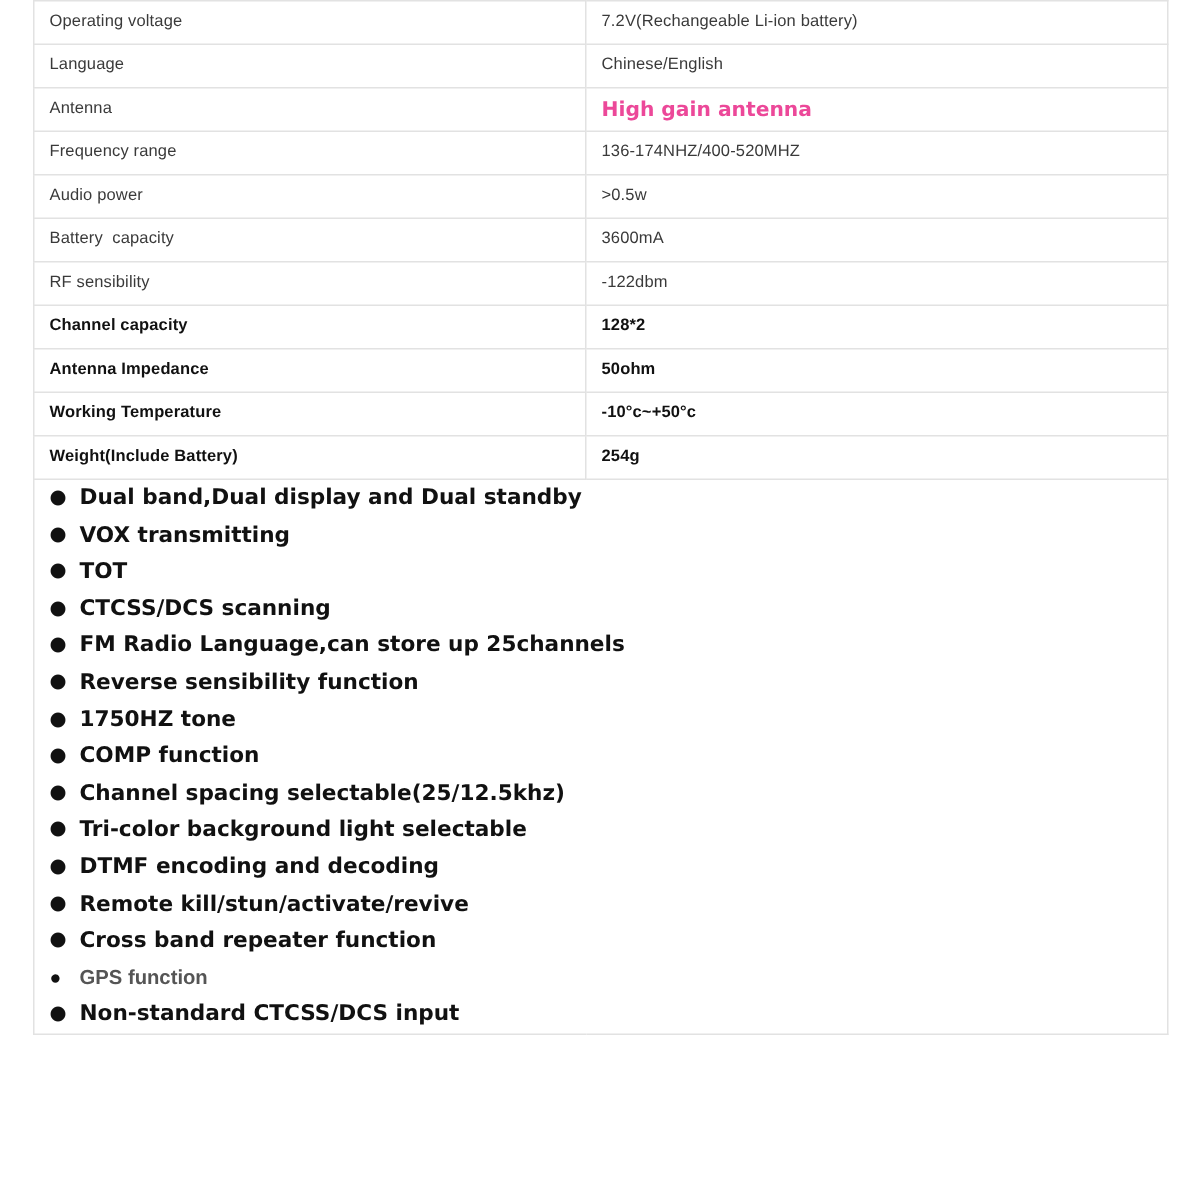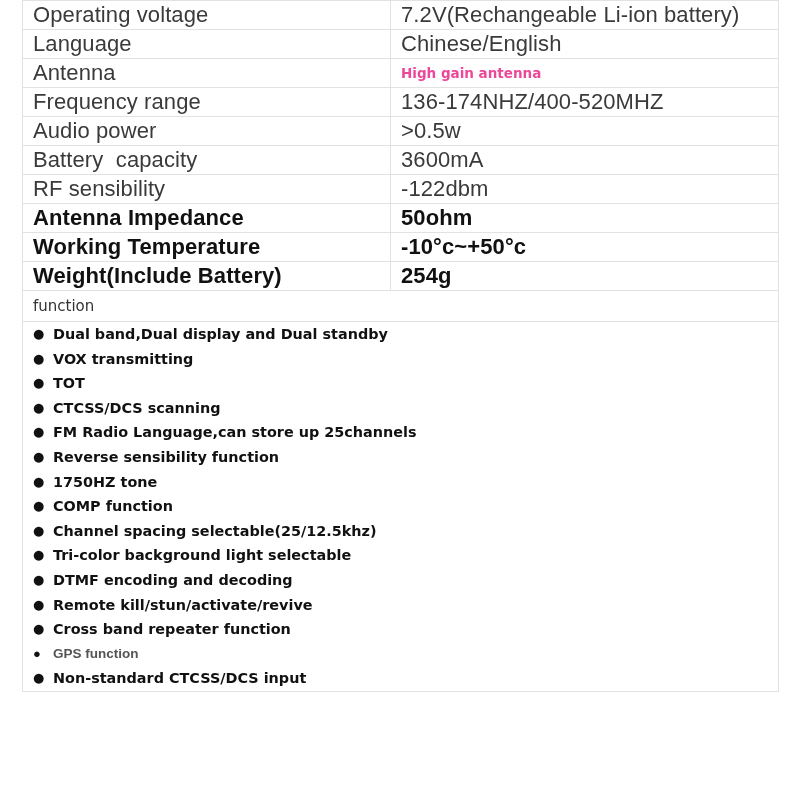--- a/index.html
+++ b/index.html
@@ -37,21 +37,21 @@
     line-height: 1.25;
   }
 
   col.col-label { width: 368px; }
   col.col-value { width: 388px; }
 
   
   .cell-txt {
     display: block;
     font-family: "Liberation Sans", sans-serif;
-    font-size: 22px;
+    font-size: 11px;
     font-weight: 400;
     color: #3a3a3a;
     letter-spacing: 0.1px;
     white-space: pre;
   }
 
   
   .cell-txt.heavy {
     color: #111111;
     font-weight: 700;
@@ -183,20 +183,28 @@
         <tr class="r-std">
           <td>
             <span class="cell-txt">RF sensibility</span>
           </td>
           <td>
             <span class="cell-txt">-122dbm</span>
           </td>
         </tr>
         <tr class="r-std">
           <td>
+            <span class="cell-txt heavy">Channel capacity</span>
+          </td>
+          <td>
+            <span class="cell-txt heavy">128*2</span>
+          </td>
+        </tr>
+        <tr class="r-std">
+          <td>
             <span class="cell-txt heavy">Antenna Impedance</span>
           </td>
           <td>
             <span class="cell-txt heavy">50ohm</span>
           </td>
         </tr>
         <tr class="r-std">
           <td>
             <span class="cell-txt heavy">Working Temperature</span>
           </td>
@@ -204,23 +212,20 @@
             <span class="cell-txt heavy">-10°c~+50°c</span>
           </td>
         </tr>
         <tr class="r-std">
           <td>
             <span class="cell-txt heavy">Weight(Include Battery)</span>
           </td>
           <td>
             <span class="cell-txt heavy">254g</span>
           </td>
-        </tr>
-        <tr>
-          <td class="function-cell" colspan="2"><span class="function-label">function</span></td>
         </tr>
         <tr>
           <td class="features-cell" colspan="2">
             <ul class="feature-list">
               <li class=""><span class="bullet">●</span><span>Dual band,Dual display and Dual standby</span></li>
               <li class=""><span class="bullet">●</span><span>VOX transmitting</span></li>
               <li class=""><span class="bullet">●</span><span>TOT</span></li>
               <li class=""><span class="bullet">●</span><span>CTCSS/DCS scanning</span></li>
               <li class=""><span class="bullet">●</span><span>FM Radio Language,can store up 25channels</span></li>
               <li class=""><span class="bullet">●</span><span>Reverse sensibility function</span></li>

